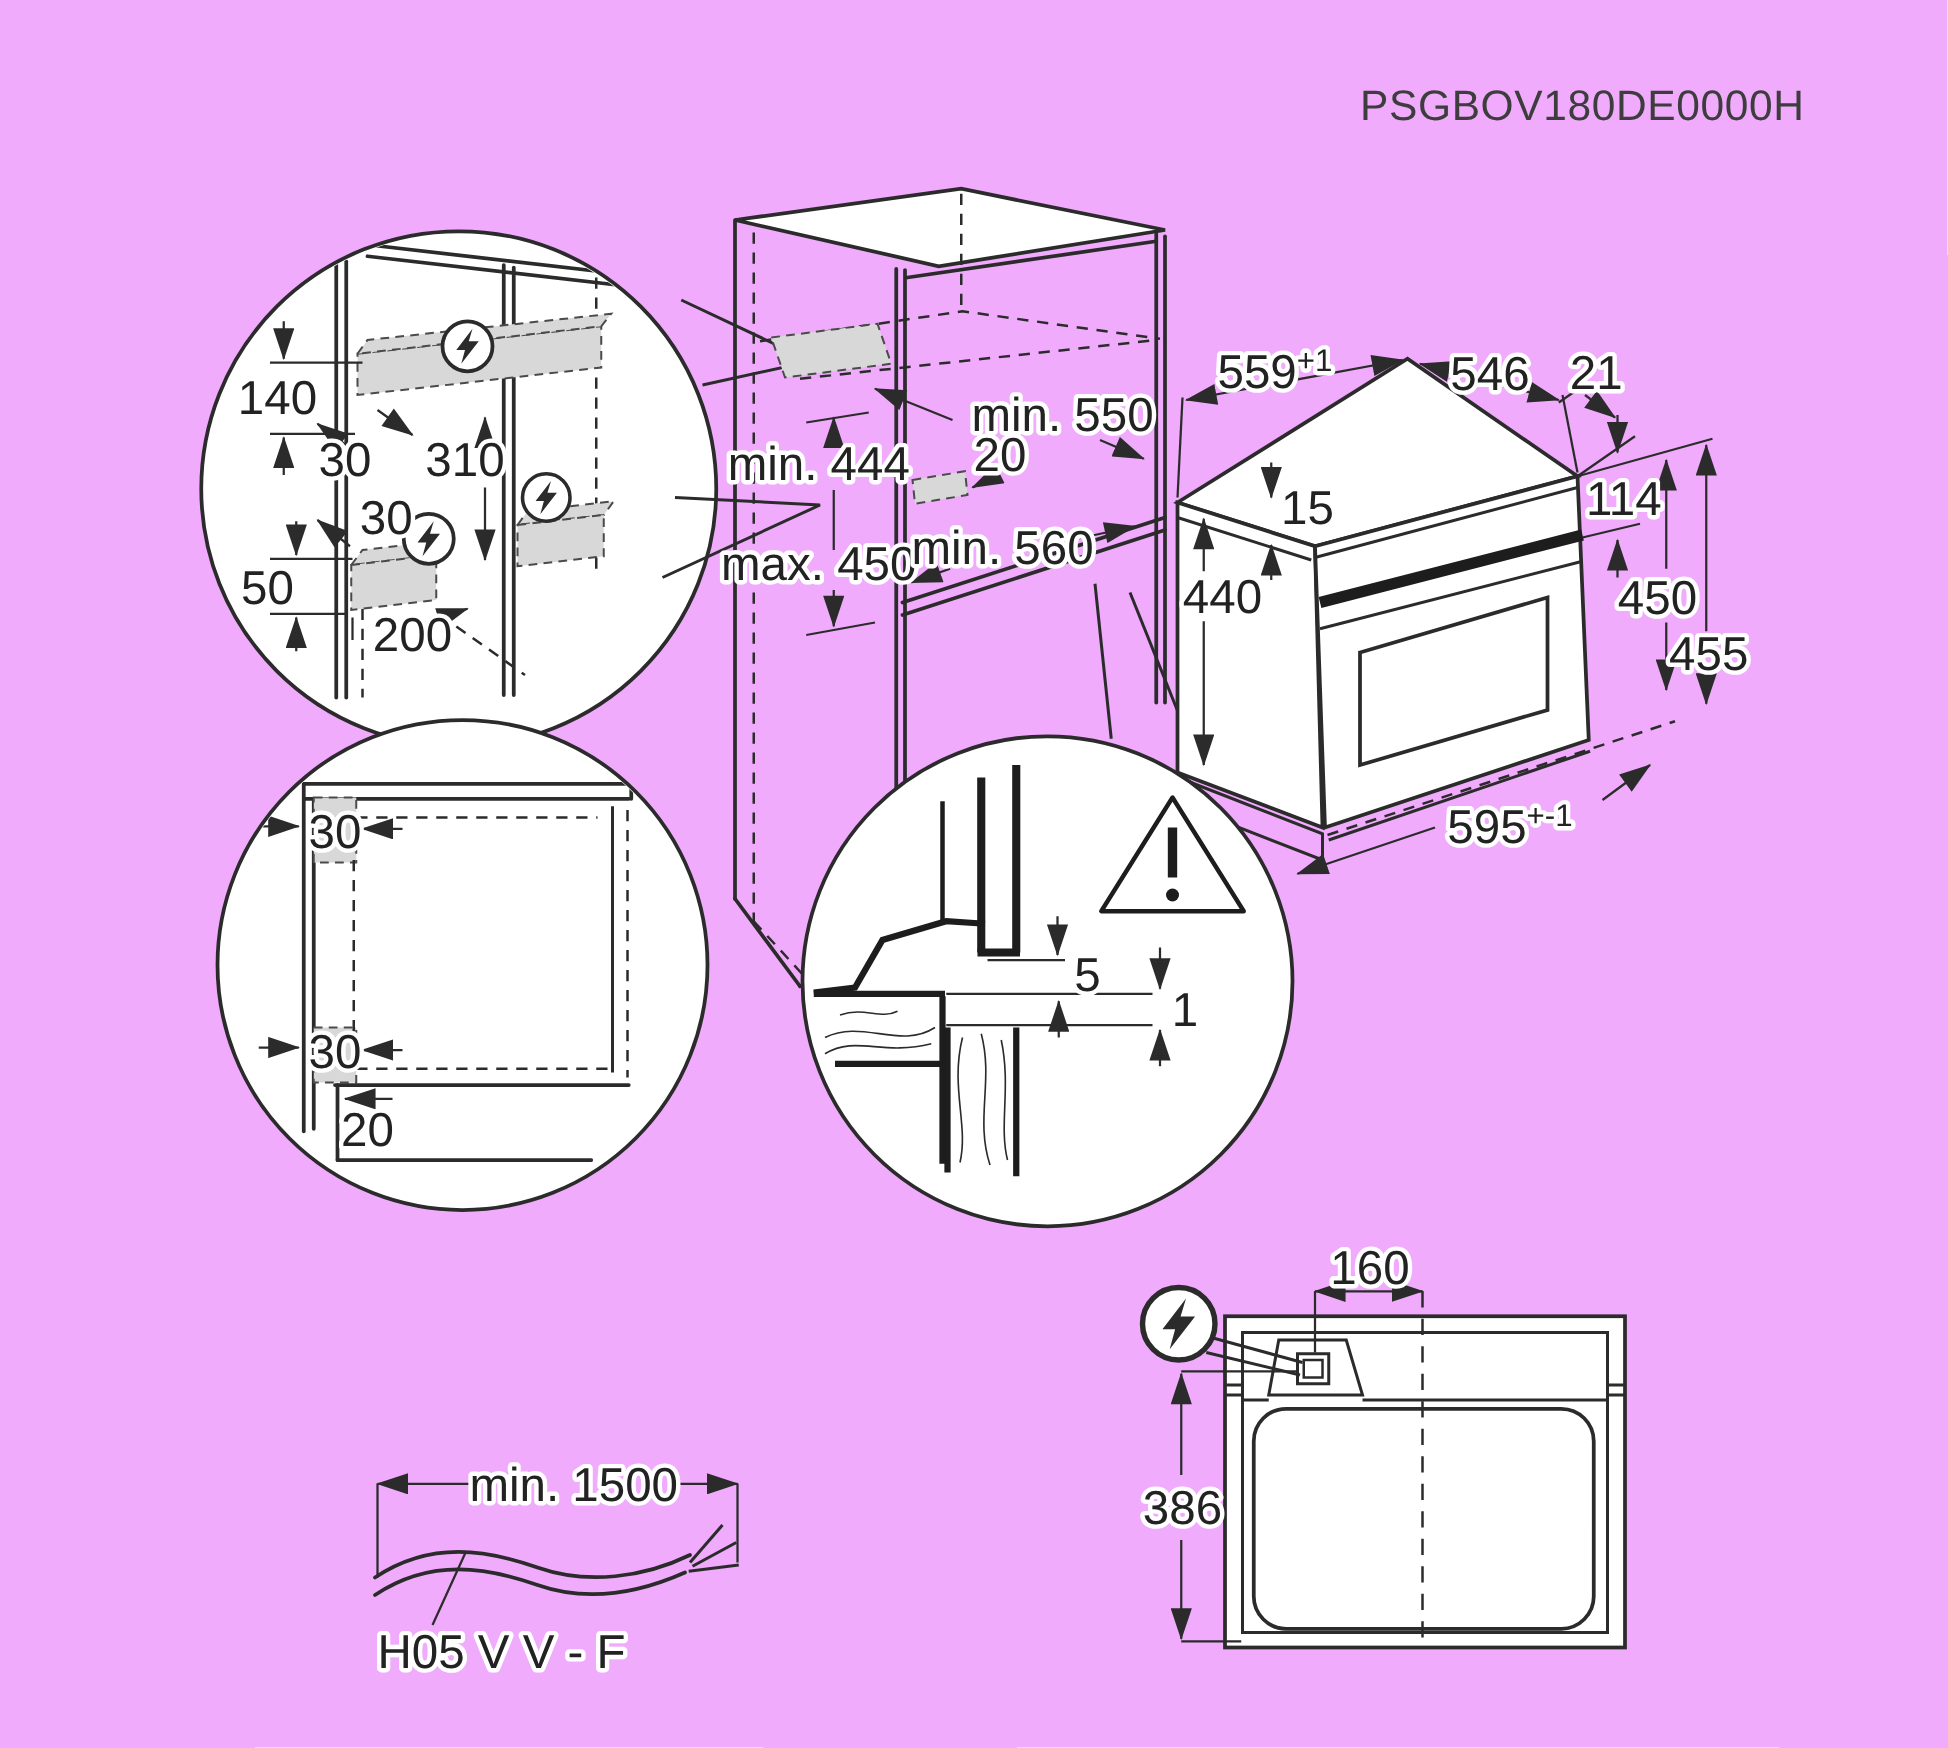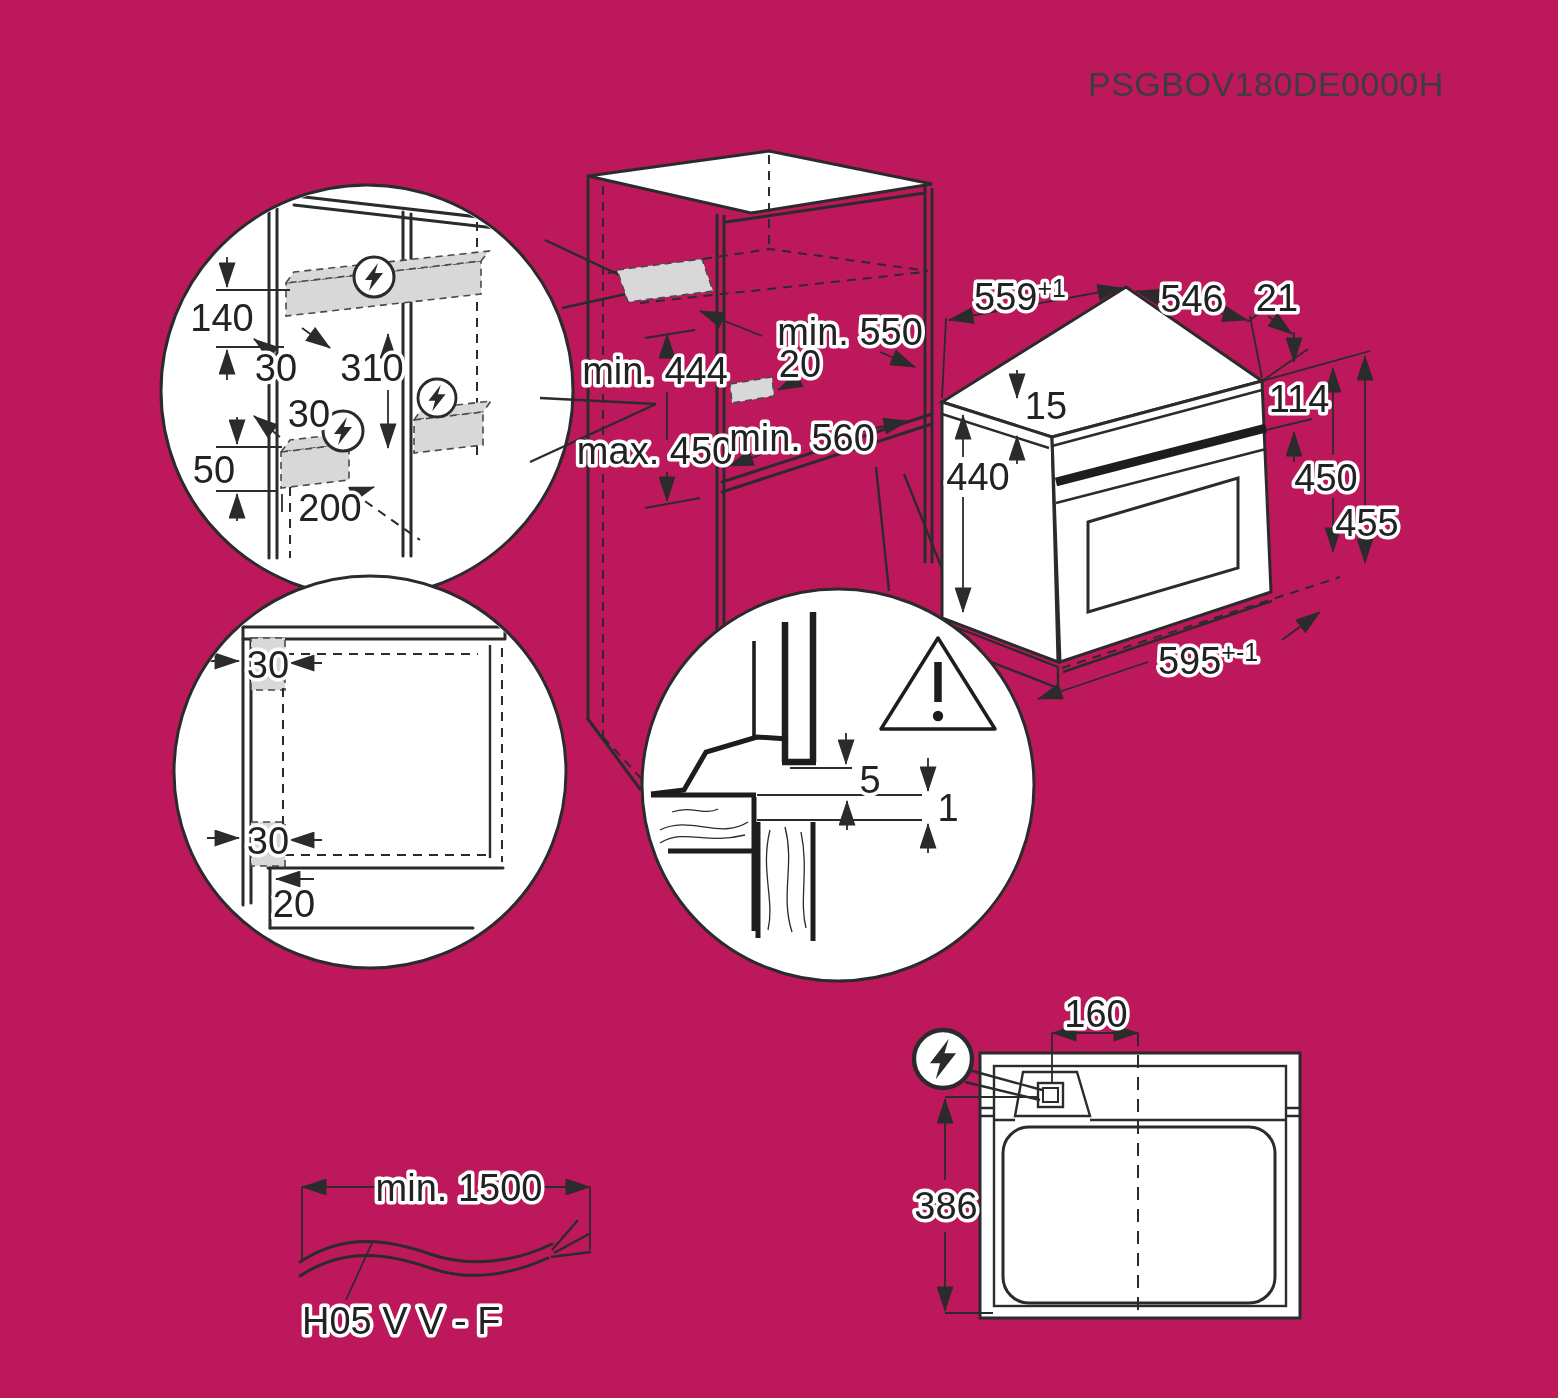--- a/index.html
+++ b/index.html
@@ -1,16 +1,16 @@
 <!DOCTYPE html>
 <html><head>
 <meta charset="utf-8">
 <style>
   html,body{margin:0;padding:0;background:#fff;}
-  .stage{width:1558px;height:1398px;background:#be185d;position:relative;font-family:"Liberation Sans",sans-serif;}
+  .stage{width:1558px;height:1398px;background:#f0abfc;position:relative;font-family:"Liberation Sans",sans-serif;}
   svg{display:block}
   .lbl{font-family:"Liberation Sans",sans-serif;font-size:38px;fill:#222;
        paint-order:stroke;stroke:#ffffff;stroke-width:7px;stroke-linejoin:round;text-anchor:middle;}
   .lbl-sup{font-size:25px;}
   .lbl-start{text-anchor:start;}
   .partnum{font-family:"Liberation Sans",sans-serif;font-size:34px;fill:#3d3d3d;letter-spacing:.5px;}
   .ln{stroke:#2b2b2b;stroke-width:3;fill:none;stroke-linecap:round;}
   .ln2{stroke:#2b2b2b;stroke-width:2.4;fill:none;}
   .thick{stroke:#1d1d1d;stroke-width:6.5;fill:none;stroke-linecap:butt;}
   .thick5{stroke:#1d1d1d;stroke-width:5;fill:none;stroke-linecap:butt;}

